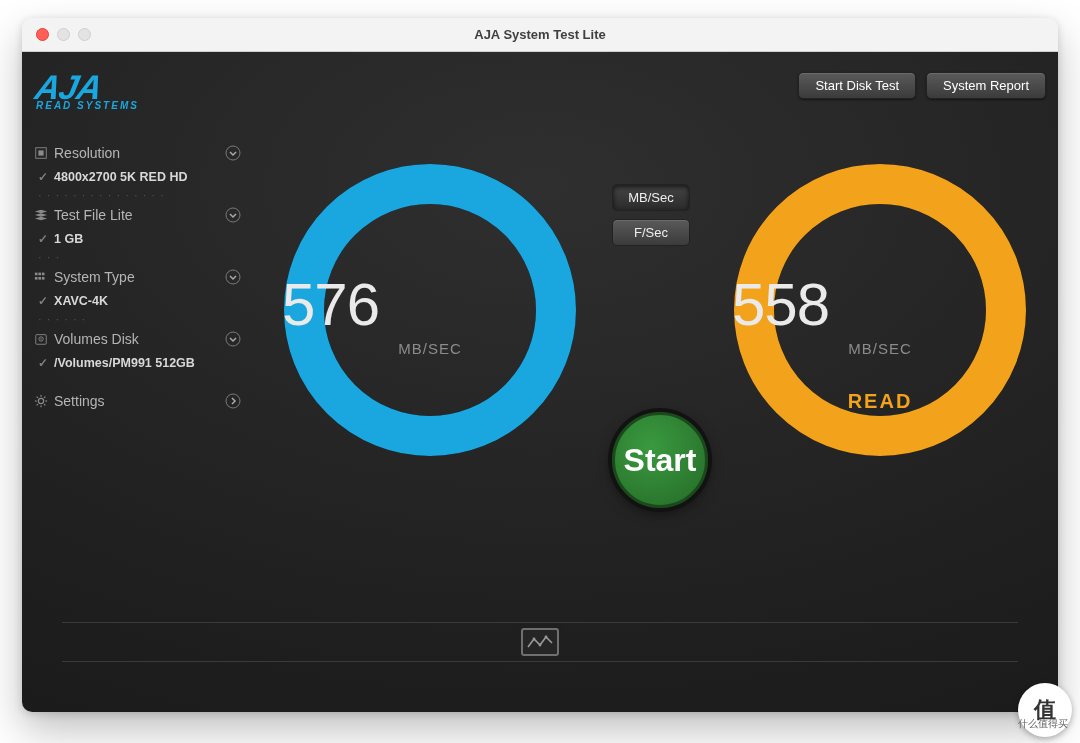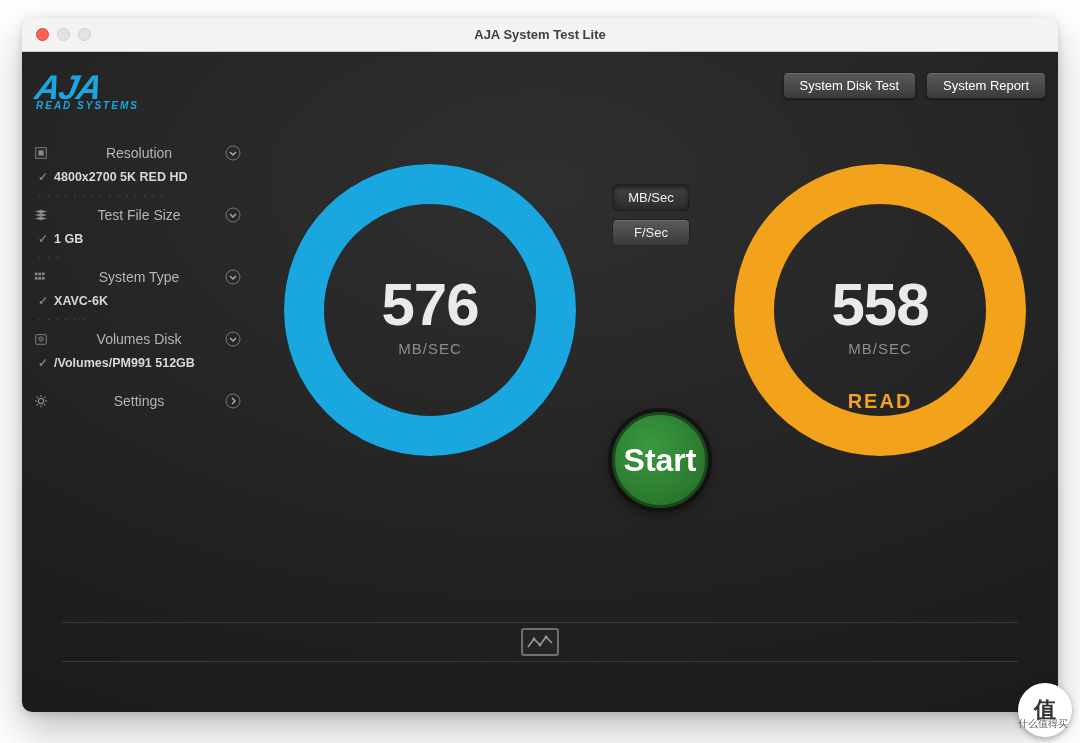--- a/index.html
+++ b/index.html
@@ -15,32 +15,32 @@
   .logo { position: absolute; left: 14px; top: 16px; }
   .logo-text { font-size: 34px; font-weight: 800; font-style: italic; color: #1aa7e0; letter-spacing: -1px; }
   .logo-text span { display:inline-block; transform: skewX(-12deg); }
   .logo-sub { color: #1aa7e0; font-size: 10px; letter-spacing: 2px; margin-top: -7px; text-align: right; font-style: italic; font-weight: 600; }
   .topbuttons { position: absolute; right: 12px; top: 20px; display: flex; gap: 10px; }
   .macbtn { background: linear-gradient(#5a5a5a,#3b3b3b); color: #fff; font-size: 13px; font-weight: 500; border: 1px solid #222; border-radius: 5px; padding: 5px 16px; box-shadow: 0 1px 0 #6b6b6b inset, 0 1px 2px rgba(0,0,0,0.5); cursor: pointer; }
   .sidebar { position: absolute; left: 6px; top: 88px; width: 220px; }
   .row { display: flex; align-items: center; color: #b5b5b5; font-size: 14px; height: 26px; padding: 0 6px; }
   .row.header { font-weight: 500; }
   .row .icon { width: 20px; display: flex; justify-content: center; padding-right: 6px; }
-  .row .label { flex: 1; text-align: center; }
+  .row .label { flex: 1; }
   .row .chev { width: 18px; height: 18px; display: flex; align-items:center; justify-content:center; color:#9a9a9a; }
   .row.val { color: #d8d8d8; font-size: 12.5px; font-weight: 600; padding-left: 10px; height: 22px; }
   .row.val .check { color: #7f7f7f; font-size: 12px; margin-right: 6px; }
   .row.dim { color: #555; font-size: 11px; height: 14px; padding-left: 10px; letter-spacing: 1px; }
   svg { display: block; }
   .gauges { position: absolute; left: 260px; top: 110px; right: 30px; height: 370px; }
   .gauge { position: absolute; width: 296px; height: 296px; }
   .gauge.write { left: 0; top: 0; }
   .gauge.read  { right: 0; top: 0; }
   .gauge svg { position: absolute; inset: 0; }
-  .gauge .big { position: absolute; width: 100%; top: 108px; text-align: center; color: #eaeaea; font-size: 60px; font-weight: 700; letter-spacing: -1px; }
+  .gauge .big { position: absolute; width: 100%; top: 108px; color: #eaeaea; font-size: 60px; font-weight: 400; letter-spacing: -1px; }
   .gauge .unit { position: absolute; width: 100%; top: 178px; text-align: center; color: #8c8c8c; font-size: 15px; letter-spacing: 1px; }
   .gauge .name { position: absolute; width: 100%; top: 228px; text-align: center; font-size: 20px; font-weight: 700; letter-spacing: 2px; }
   .gauge.write .name { color: #1aa7e0; }
   .gauge.read  .name { color: #f2a21b; }
   .startbtn { position: absolute; left: 330px; top: 250px; width: 96px; height: 96px; border-radius: 50%; background: radial-gradient(circle at 40% 35%, #3a9a3f, #256a28); border: 3px solid #1a4a1c; box-shadow: 0 0 0 4px #121212, 0 4px 14px rgba(0,0,0,0.6); display:flex; align-items:center; justify-content:center; color:#fff; font-size: 32px; font-weight: 700; cursor:pointer; }
   .unitbtns { position: absolute; left: 330px; top: 22px; display: flex; flex-direction: column; gap: 8px; }
   .unitbtn { background: linear-gradient(#5a5a5a,#3b3b3b); color: #eee; font-size: 13px; border: 1px solid #222; border-radius: 5px; padding: 5px 14px; box-shadow: 0 1px 0 #6b6b6b inset; cursor: pointer; text-align:center; width: 78px; }
   .unitbtn.on { background: linear-gradient(#454545,#2b2b2b); box-shadow: inset 0 2px 5px rgba(0,0,0,0.7); }
   .bottombar { position: absolute; left: 40px; right: 40px; bottom: 50px; height: 40px; border-top: 1px solid #3a3a3a; border-bottom: 1px solid #3a3a3a; display:flex; align-items:center; justify-content:center; }
   .bottombar .graphicon { width: 38px; height: 28px; border: 2px solid #6f6f6f; border-radius: 3px; background:#252525; display:flex; align-items:center; justify-content:center; box-shadow: 0 0 0 4px #1f1f1f; }
@@ -61,21 +61,21 @@
   </div>
 
   <div class="content">
 
     <div class="logo">
       <div class="logo-text"><span>AJA</span></div>
       <div class="logo-sub">READ SYSTEMS</div>
     </div>
 
     <div class="topbuttons">
-      <button class="macbtn">System Disk Test</button>
+      <button class="macbtn">Start Disk Test</button>
       <button class="macbtn">System Report</button>
     </div>
 
     <div class="sidebar">
       <div class="row header">
         <span class="icon">
           <svg width="16" height="16" viewBox="0 0 16 16">
               <rect x="2" y="2" width="12" height="12" fill="none" stroke="#8a8a8a" stroke-width="1"></rect>
               <rect x="5" y="5" width="6" height="6" fill="#8a8a8a"></rect>
             </svg>
@@ -93,21 +93,21 @@
           <span>4800x2700 5K RED HD</span>
         </div>
       <div class="row dim">· · · · · · · · · · · · · · ·</div>
 
       <div class="row header">
         <span class="icon">
           <svg width="16" height="16" viewBox="0 0 16 16">
               <path d="M1 4 L8 2 L15 4 L8 6 Z M1 8 L8 6 L15 8 L8 10 Z M1 12 L8 10 L15 12 L8 14 Z" fill="#8a8a8a"></path>
             </svg>
         </span>
-        <span class="label">Test File Size</span>
+        <span class="label">Test File Lite</span>
         <span class="chev">
           <svg width="16" height="16" viewBox="0 0 16 16">
               <circle cx="8" cy="8" r="7" fill="none" stroke="#7a7a7a"></circle>
               <path d="M5 7 L8 10 L11 7" fill="none" stroke="#aaa" stroke-width="1.5"></path>
             </svg>
         </span>
       </div>
       <div class="row val">
           <span class="check">✓</span>
           <span>1 GB</span>
@@ -130,21 +130,21 @@
         <span class="label">System Type</span>
         <span class="chev">
           <svg width="16" height="16" viewBox="0 0 16 16">
               <circle cx="8" cy="8" r="7" fill="none" stroke="#7a7a7a"></circle>
               <path d="M5 7 L8 10 L11 7" fill="none" stroke="#aaa" stroke-width="1.5"></path>
             </svg>
         </span>
       </div>
       <div class="row val">
           <span class="check">✓</span>
-          <span>XAVC-6K</span>
+          <span>XAVC-4K</span>
         </div>
       <div class="row dim">· · · · · ·</div>
 
       <div class="row header">
         <span class="icon">
           <svg width="16" height="16" viewBox="0 0 16 16">
               <rect x="2" y="3" width="12" height="11" rx="1" fill="none" stroke="#8a8a8a"></rect>
               <circle cx="8" cy="8" r="2.5" fill="none" stroke="#8a8a8a"></circle>
               <circle cx="8" cy="8" r="0.8" fill="#8a8a8a"></circle>
             </svg>

